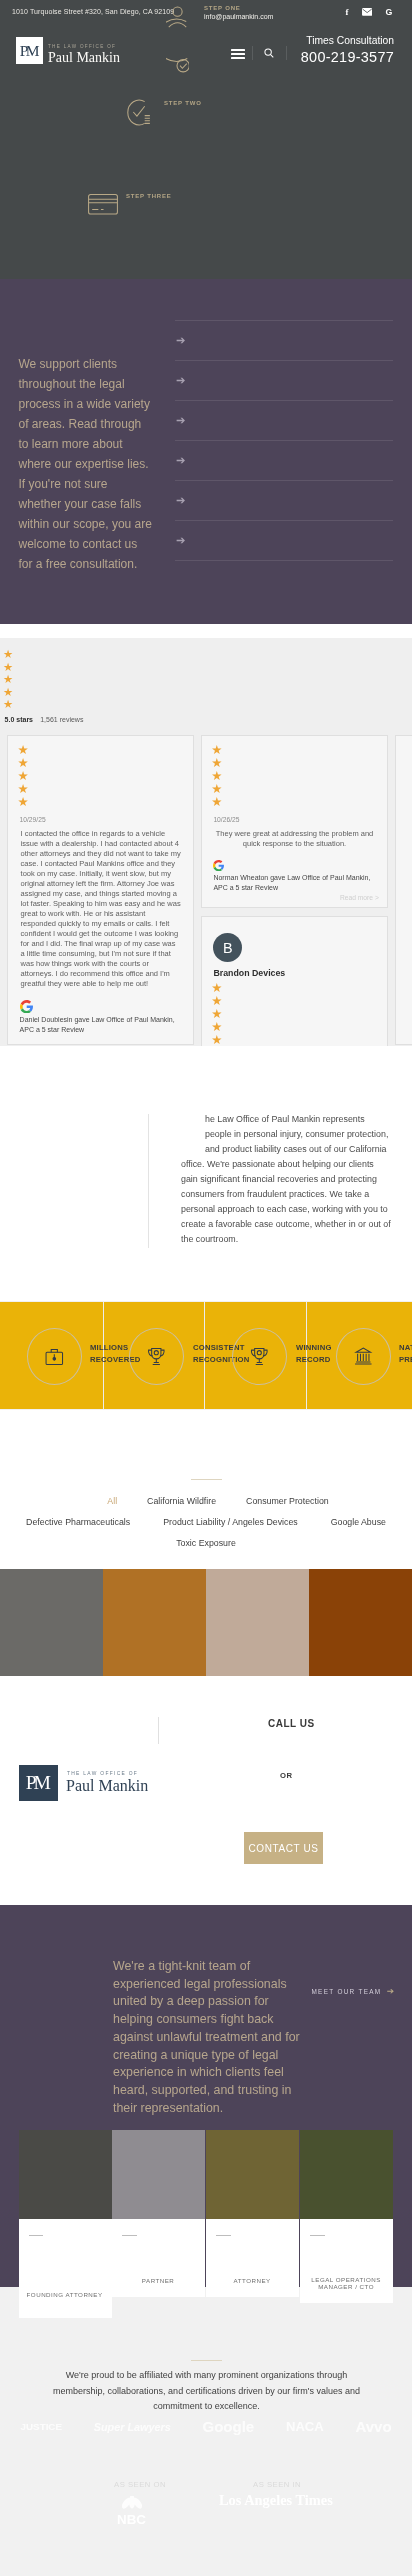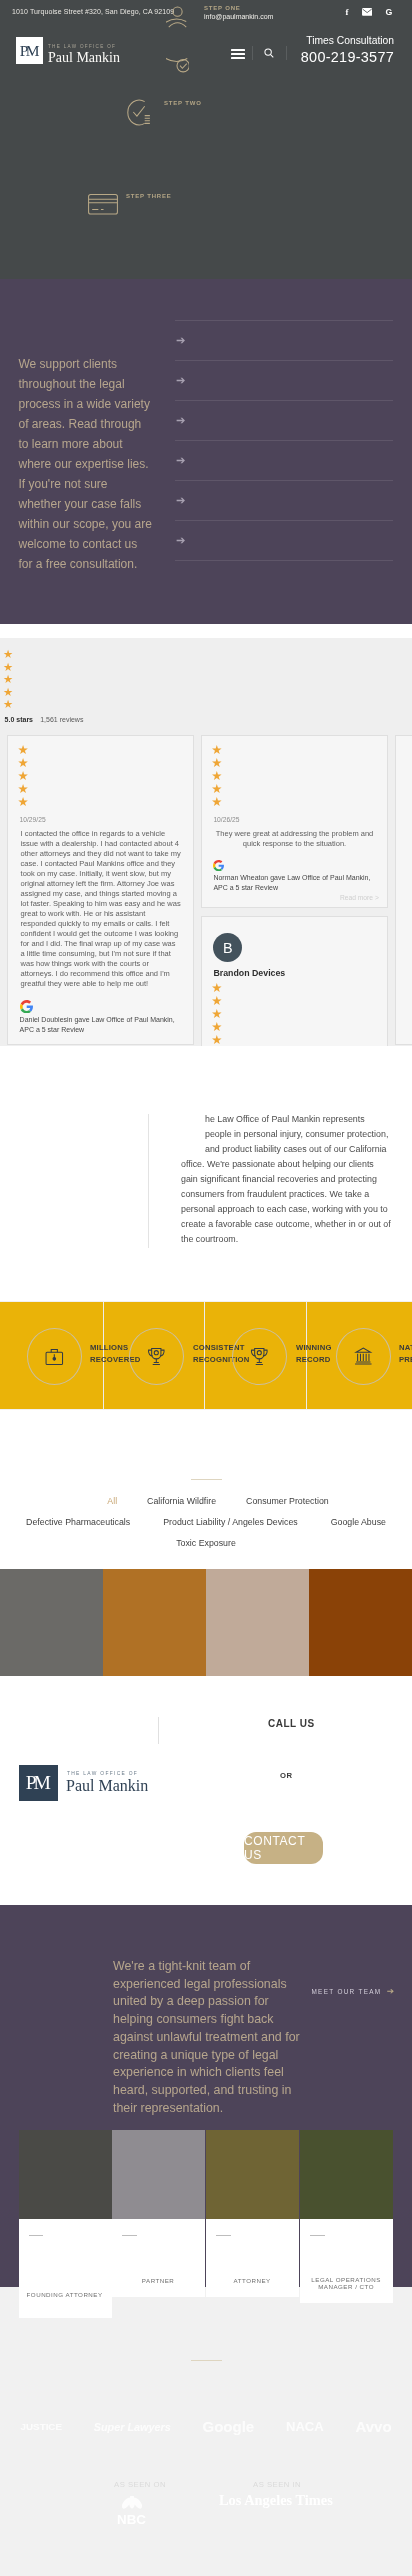--- a/index.html
+++ b/index.html
@@ -74,21 +74,21 @@
   .filt-row{left:0;width:412px;display:flex;justify-content:center;gap:30px;font-size:8.8px;color:#3f3f3f;}
   .filt-row span{cursor:pointer;white-space:nowrap;}
   .filt-all{color:#c9a876;}
   
   .s-practice{top:1569px;left:0;width:412px;height:107px;display:flex;}
   .pa-block{width:103px;height:107px;cursor:pointer;}
   
   .cta-vline{left:158px;top:1717px;width:0.5px;height:27px;background:#e0e0e0;}
   .cta-call{left:268px;top:1718px;font-size:10px;font-weight:bold;color:#3a3a3a;letter-spacing:0.5px;}
   .cta-or{left:280px;top:1771px;font-size:7.7px;font-weight:bold;color:#3a3a3a;letter-spacing:0.5px;}
-  .cta-btn{left:244px;top:1832px;width:79px;height:32px;background:#c6b185;color:#ffffff;font-size:12px;letter-spacing:0.6px;display:flex;align-items:center;justify-content:center;cursor:pointer;border-radius:12px;}
+  .cta-btn{left:244px;top:1832px;width:79px;height:32px;background:#c6b185;color:#ffffff;font-size:10px;letter-spacing:0.6px;display:flex;align-items:center;justify-content:center;cursor:pointer;}
   .cta-logo-box{left:18.5px;top:1765px;width:39px;height:36px;background:#2f4154;display:flex;align-items:center;justify-content:center;}
   .cta-logo-box span{font-family:"Liberation Serif",serif;font-size:19.6px;color:#ffffff;letter-spacing:-3.1px;margin-left:-2.6px;}
   .cta-tag{left:67px;top:1771px;font-size:4.9px;letter-spacing:1.3px;color:#6b7b8a;}
   .cta-name{left:66px;top:1777px;font-size:16px;color:#2f4154;font-family:"Liberation Serif",serif;}
   
   .s-team{top:1905px;left:0;width:412px;height:383px;background:#4d4459;}
   .team-para{left:113px;top:53px;width:192px;font-size:12.4px;line-height:17.7px;color:#b7a68d;}
   .team-link{right:18px;top:81px;position:absolute;font-size:6.4px;letter-spacing:1.3px;color:#d6d1dc;cursor:pointer;}
   .team-link .arr{color:#b9a987;font-size:8.8px;margin-left:5.2px;letter-spacing:0;}
   .tm-photo{position:absolute;top:2130px;width:93px;height:89px;}
@@ -384,20 +384,21 @@
     <div class="tm-dash"></div>
     <div class="tm-title" style="top:58px;">ATTORNEY</div>
   </div>
   <div class="tm-label" style="left:300px;height:84px;">
     <div class="tm-dash"></div>
     <div class="tm-title" style="top:57px;">LEGAL OPERATIONS MANAGER / CTO</div>
   </div>
 
   <div class="abs s-gray">
     <div class="tan-divider abs" style="left:191px;top:73px;"></div>
+    <div class="abs aff-para">We're proud to be affiliated with many prominent organizations through membership, collaborations, and certifications driven by our firm's values and commitment to excellence.</div>
     <div class="abs aff-logos">
       <span style="font-size:9.8px;">JUSTICE</span>
       <span style="font-size:10.8px;font-style:italic;">Super Lawyers</span>
       <span style="font-size:15px;">Google</span>
       <span style="font-size:13px;">NACA</span>
       <span style="font-size:15px;">Avvo</span>
     </div>
     <div class="abs seen-lab" style="left:114px;top:193px;">AS SEEN ON</div>
     <div class="abs nbc" style="left:117px;top:209px;">
       <svg width="24" height="15.5" viewBox="0 0 46 30" style="margin:0 auto;">

